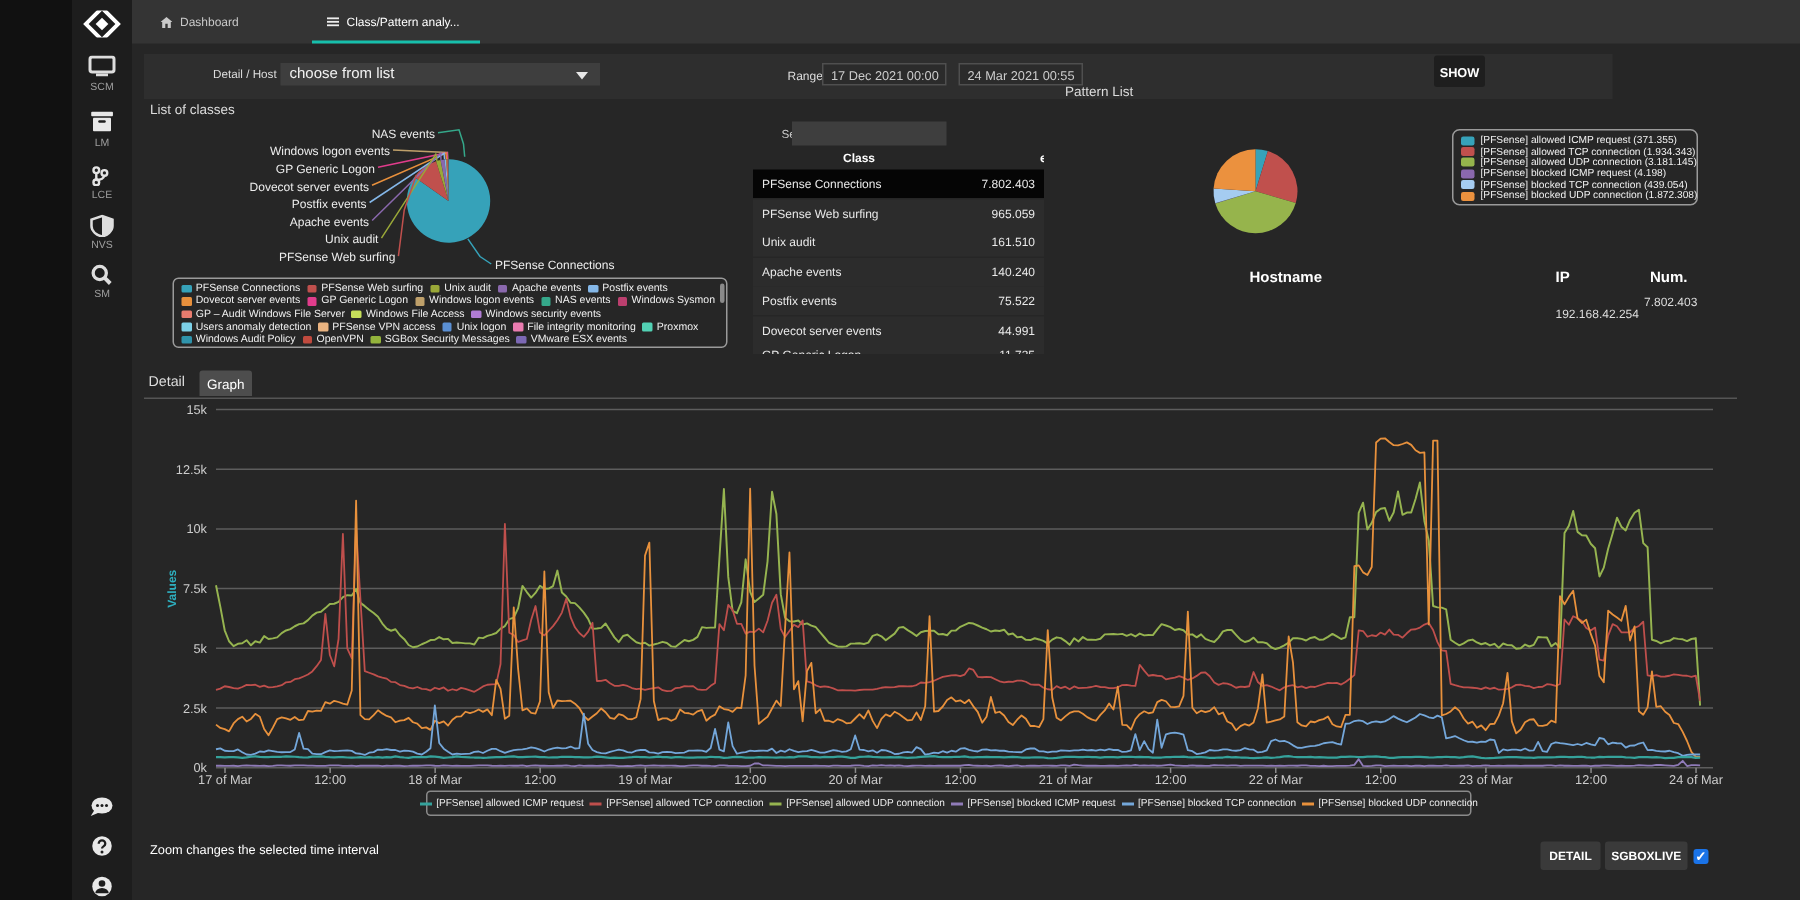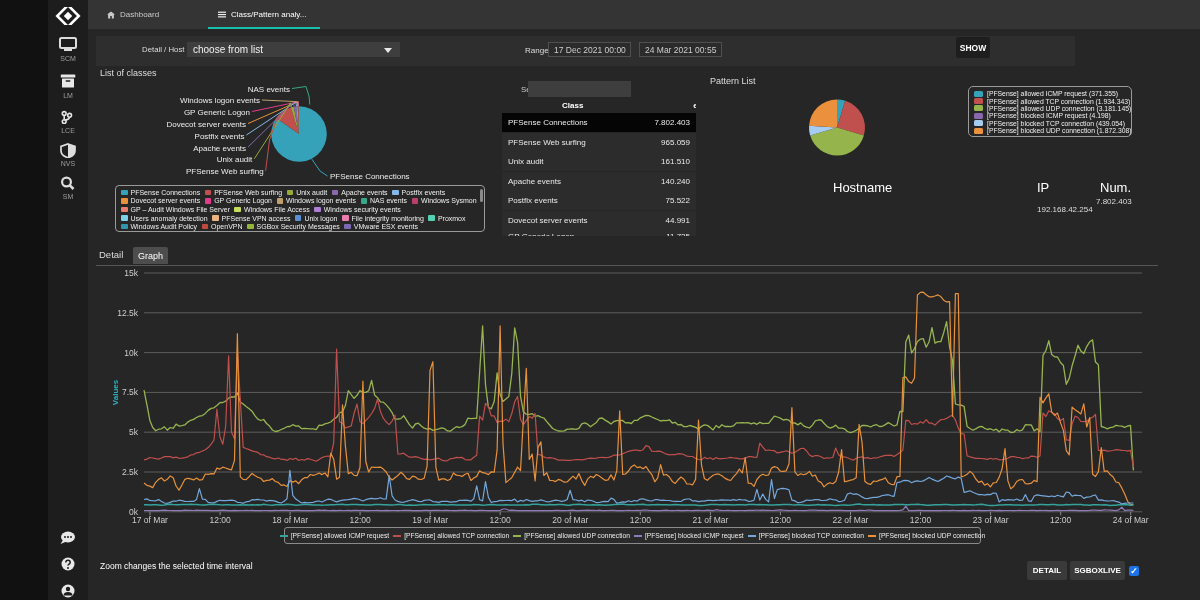--- a/index.html
+++ b/index.html
@@ -32,21 +32,21 @@
 #search{left:528px;top:81px;width:103px;height:16px;background:#3e3e3e}
 #tbl{left:502px;top:101px;width:194px;height:135.5px;overflow:hidden}
 .th{display:flex;font-size:8px;color:#fff;font-weight:bold;height:12px}
 .trow{display:flex;justify-content:space-between;background:#2c2c2c;height:19px;margin-bottom:.5px;
  align-items:center;font-size:8px;color:#e9e9e9;padding:0 6px}
 .trow.sel{background:#050505}
 #legendR{left:968px;top:86px;width:164px;height:51px;border:1px solid #9a9a9a;border-radius:5px;
  padding:3px 0 0 5px}
 .rlr{display:flex;align-items:center;height:7.4px;font-size:6.8px;color:#f0f0f0;white-space:nowrap}
 .rsq{display:inline-block;flex:none;width:9px;height:6px;border-radius:1.5px;margin-right:4px}
-.hh{position:absolute;font-size:13px;font-weight:normal;color:#fff}
+.hh{position:absolute;font-size:10px;font-weight:bold;color:#fff}
 .hv{position:absolute;font-size:8px;color:#ddd}
 #dtab{left:99px;top:249px;font-size:9.5px;color:#ddd}
 #gtab{left:133px;top:247px;width:35px;height:17px;background:#4d4d4d;color:#fff;font-size:9px;
  display:flex;align-items:center;justify-content:center;border-radius:2px 2px 0 0}
 #hr{left:96px;top:265px;width:1062px;height:1px;background:#555}
 .ax{font-size:8.5px;fill:#ccc}
 .plab{font-size:8px;fill:#ededed}
 #blegend{left:284px;top:527px;width:697px;height:17px;border:1px solid #8a8a8a;border-radius:3px;
  display:flex;align-items:center;justify-content:center;gap:4px;background:#2a2a2a}
 .bli{display:inline-flex;align-items:center;font-size:6.7px;color:#ececec;white-space:nowrap}
@@ -131,21 +131,21 @@
     </svg>Class/Pattern analy...</div>
 <div class="abs" id="under"></div>
 <div class="abs" id="tbar"></div>
 <div class="lab" style="left:142px;top:45px;font-size:7.8px">Detail / Host</div>
 <div class="abs" id="drop">choose from list</div>
 <div class="lab" style="left:525px;top:45.5px;font-size:8px">Range</div>
 <div class="date" style="left:548px">17 Dec 2021 00:00</div>
 <div class="date" style="left:639px">24 Mar 2021 00:55</div>
 <div class="abs" id="show">SHOW</div>
 <div class="sect" style="left:100px;top:68px">List of classes</div>
-<div class="sect" style="left:710px;top:76px">Pattern List</div>
+<div class="sect" style="left:710px;top:56px">Pattern List</div>
 <div class="abs" id="legendL">
     <div class="lrow">
       <span class="li"><span class="sq" style="background:#36a2b9"></span>PFSense Connections</span>
       <span class="li"><span class="sq" style="background:#c0504d"></span>PFSense Web surfing</span>
       <span class="li"><span class="sq" style="background:#9aa838"></span>Unix audit</span>
       <span class="li"><span class="sq" style="background:#8a68ad"></span>Apache events</span>
       <span class="li"><span class="sq" style="background:#84b7e8"></span>Postfix events</span>
     </div>
     <div class="lrow">
       <span class="li"><span class="sq" style="background:#e8903c"></span>Dovecot server events</span>

